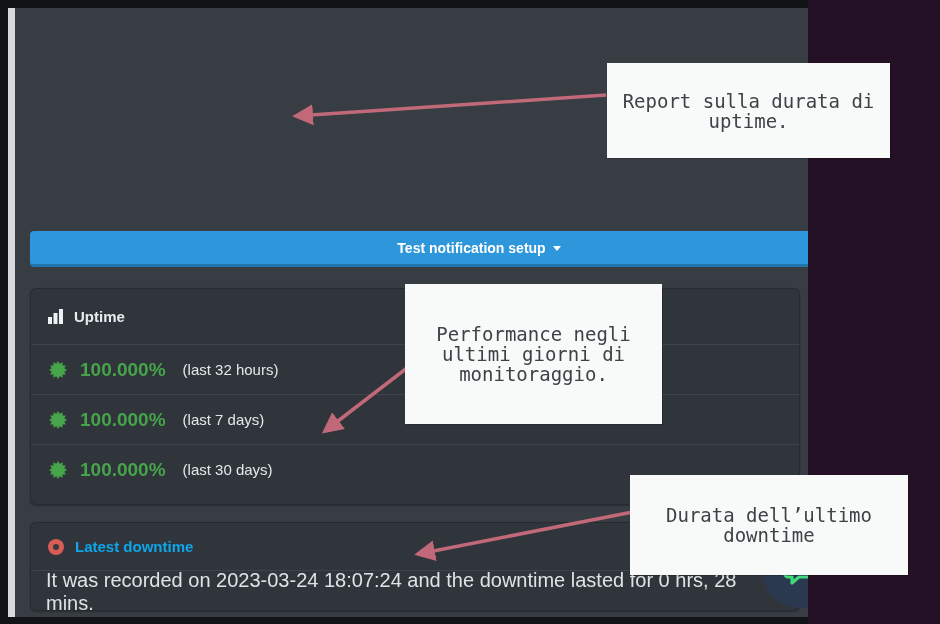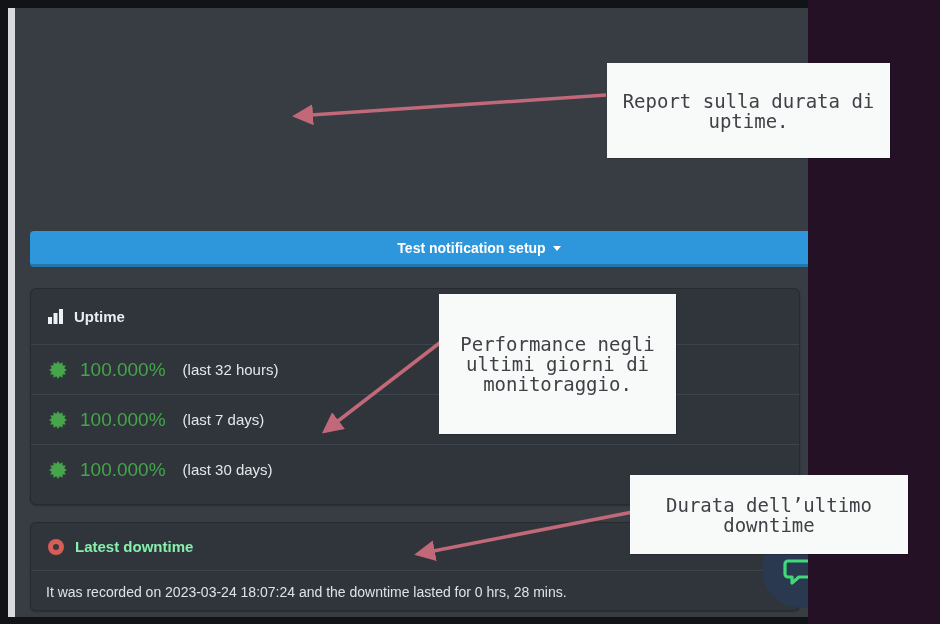--- a/index.html
+++ b/index.html
@@ -16,21 +16,21 @@
   
   .panel{position:absolute;left:15px;width:770px;background:#2f353b;border:1px solid #262b2f;
          border-radius:6px;box-sizing:border-box;box-shadow:0 1px 2px rgba(0,0,0,.25);}
   .panel-header{display:flex;align-items:center;gap:11px;padding:0 17px;
                 border-bottom:1px solid #3e444b;font-weight:bold;font-size:15px;color:#e9ecef;}
   #panel-status{top:2px;height:190px;}
   #panel-status .panel-header{height:42px;}
   #panel-uptime{top:280px;height:217px;}
   #panel-uptime .panel-header{height:55px;border-bottom:none;}
   #panel-downtime{top:514px;height:89px;}
-  #panel-downtime .panel-header{height:47px;color:#86efac;}
+  #panel-downtime .panel-header{height:47px;color:#0ea5e9;}
 
   
   .record{display:inline-flex;align-items:center;justify-content:center;border-radius:50%;flex:0 0 auto;}
   .record .dot{border-radius:50%;background:#2f353b;}
   .record.small{width:16px;height:16px;background:#f2f4f5;}
   .record.small .dot{width:6px;height:6px;background:#343a40;}
   .record.small.red{background:#d95c57;}
   .record.big{width:38px;height:38px;background:#46a44a;}
   .record.big .dot{width:13px;height:13px;}
 
@@ -45,42 +45,42 @@
               background:#2e96db;border:none;border-bottom:3px solid #2176ad;border-radius:4px;
               color:#fff;font-weight:bold;font-size:14px;font-family:"Liberation Sans",sans-serif;
               display:flex;align-items:center;justify-content:center;gap:7px;cursor:pointer;}
   .caret{width:0;height:0;border-left:4px solid transparent;border-right:4px solid transparent;
          border-top:5px solid #fff;display:inline-block;margin-top:2px;}
 
   
   .uptime-row{height:49px;border-top:1px solid #3e444b;display:flex;align-items:center;
               padding:0 18px;gap:13px;}
   .burst-icon{display:inline-flex;flex:0 0 auto;}
-  .pct{font-size:19px;font-weight:normal;color:#46a44a;}
+  .pct{font-size:19px;font-weight:bold;color:#46a44a;}
   .period{font-size:15px;color:#e4e7ea;margin-left:4px;}
 
   
   .downtime-body{height:41px;display:flex;align-items:center;padding:0 15px;
-                 font-size:14px;color:#dfe3e6;}
+                 font-size:20px;color:#dfe3e6;}
 
   
   .chat-widget{position:absolute;left:747px;top:524px;width:76px;height:76px;border-radius:50%;
                background:#2b3950;display:flex;align-items:center;justify-content:center;z-index:3;cursor:pointer;}
 
   
   .arrows{position:absolute;left:0;top:0;width:940px;height:624px;z-index:5;pointer-events:none;}
 
   
   .note{position:absolute;z-index:6;background:#f8f9f9;color:#3e4246;
         font-family:"DejaVu Sans Mono",monospace;font-size:19px;line-height:20px;
         display:flex;align-items:center;justify-content:center;text-align:center;
         white-space:pre-line;box-shadow:1px 1px 0 rgba(0,0,0,.18);}
   #note-1{left:607px;top:63px;width:283px;height:95px;}
-  #note-2{left:405px;top:294px;width:237px;height:140px;margin-left:34px;}
-  #note-3{left:630px;top:475px;width:278px;height:79px;}
+  #note-2{left:405px;top:284px;width:257px;height:140px;}
+  #note-3{left:630px;top:475px;width:278px;height:100px;}
 
   .icon-svg{display:block;}
 </style>
 </head>
 <body>
 
 <div class="frame">
   <div class="page-strip"></div>
 
   <div class="content">

